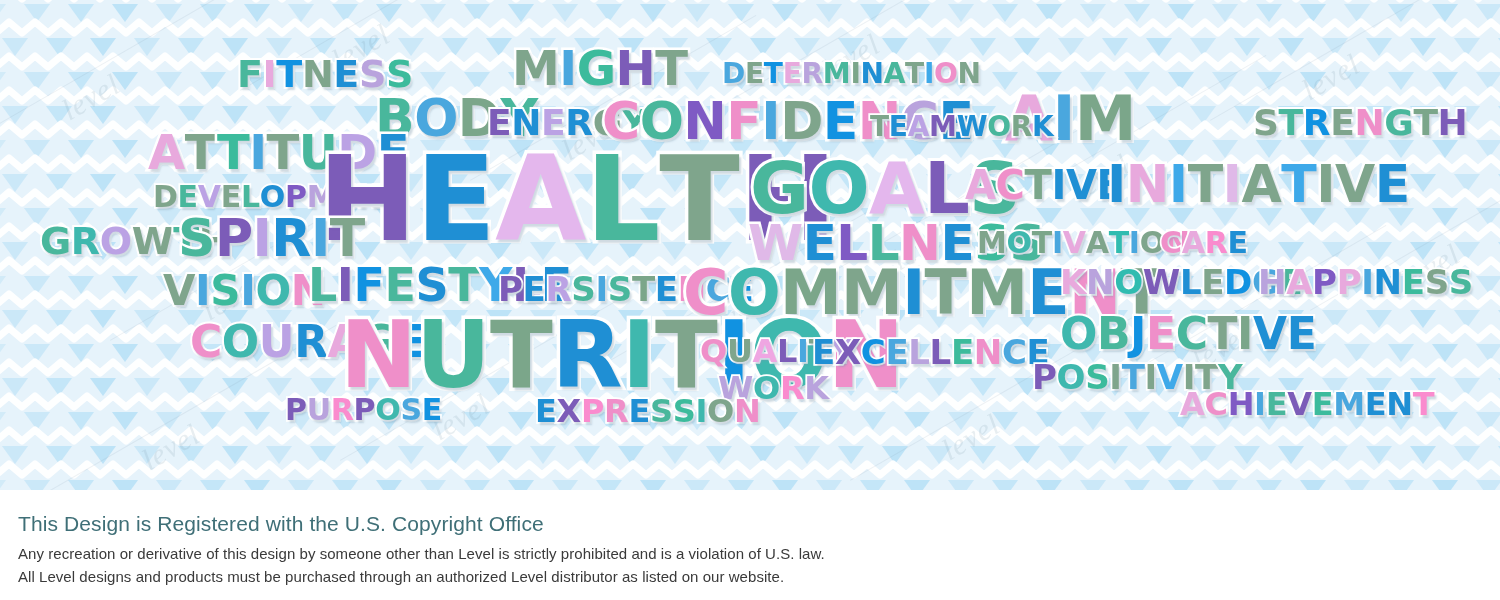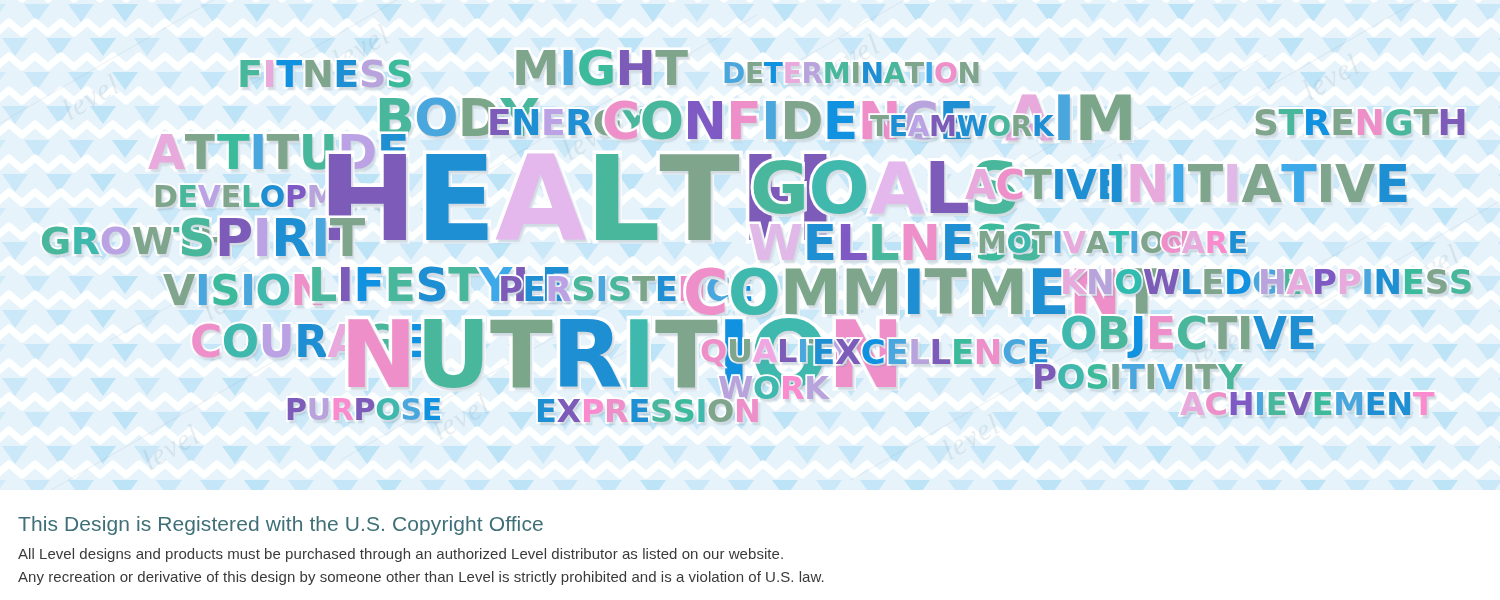--- a/index.html
+++ b/index.html
@@ -797,15 +797,15 @@
       <div class="word tier-xs" style="left: 1032px; top: 360px; font-size: 34px;"><span style="color: rgb(124, 92, 184);">P</span><span style="color: rgb(63, 184, 174);">O</span><span style="color: rgb(73, 183, 156); filter: saturate(1.15);">S</span><span style="color: rgb(127, 165, 140);">I</span><span style="color: rgb(74, 167, 222);">T</span><span style="color: rgb(127, 165, 140);">I</span><span style="color: rgb(74, 167, 222); filter: saturate(1.15);">V</span><span style="color: rgb(127, 165, 140);">I</span><span style="color: rgb(127, 165, 140);">T</span><span style="color: rgb(73, 183, 156);">Y</span></div>
       <div class="word tier-xs" style="left: 718px; top: 372px; font-size: 32px;"><span style="color: rgb(185, 163, 221);">W</span><span style="color: rgb(63, 184, 174);">O</span><span style="color: rgb(239, 143, 201); filter: saturate(1.15);">R</span><span style="color: rgb(185, 163, 221);">K</span></div>
       <div class="word tier-xs" style="left: 285px; top: 395px; font-size: 30px;"><span style="color: rgb(124, 92, 184);">P</span><span style="color: rgb(185, 163, 221);">U</span><span style="color: rgb(239, 143, 201); filter: saturate(1.15);">R</span><span style="color: rgb(124, 92, 184);">P</span><span style="color: rgb(63, 184, 174);">O</span><span style="color: rgb(74, 167, 222);">S</span><span style="color: rgb(31, 143, 212); filter: saturate(1.15);">E</span></div>
       <div class="word tier-xs" style="left: 535px; top: 395px; font-size: 32px;"><span style="color: rgb(31, 143, 212);">E</span><span style="color: rgb(124, 92, 184);">X</span><span style="color: rgb(239, 143, 201); filter: saturate(1.15);">P</span><span style="color: rgb(239, 143, 201);">R</span><span style="color: rgb(31, 143, 212);">E</span><span style="color: rgb(73, 183, 156);">S</span><span style="color: rgb(73, 183, 156); filter: saturate(1.15);">S</span><span style="color: rgb(63, 184, 174);">I</span><span style="color: rgb(127, 165, 140);">O</span><span style="color: rgb(239, 143, 201);">N</span></div>
       <div class="word tier-xs" style="left: 1180px; top: 388px; font-size: 32px;"><span style="color: rgb(232, 169, 221);">A</span><span style="color: rgb(239, 143, 201);">C</span><span style="color: rgb(124, 92, 184); filter: saturate(1.15);">H</span><span style="color: rgb(74, 167, 222);">I</span><span style="color: rgb(73, 183, 156);">E</span><span style="color: rgb(124, 92, 184);">V</span><span style="color: rgb(73, 183, 156); filter: saturate(1.15);">E</span><span style="color: rgb(74, 167, 222);">M</span><span style="color: rgb(31, 143, 212);">E</span><span style="color: rgb(31, 143, 212);">N</span><span style="color: rgb(239, 143, 201); filter: saturate(1.15);">T</span></div>
     </div>
 </div>
 
 <div id="footer">
   <div id="footer-title">This Design is Registered with the U.S. Copyright Office</div>
+  <div class="footer-line">Any recreation or derivative of this design by someone other than Level is strictly prohibited and is a violation of U.S. law.</div>
   <div class="footer-line">All Level designs and products must be purchased through an authorized Level distributor as listed on our website.</div>
-  <div class="footer-line">Any recreation or derivative of this design by someone other than Level is strictly prohibited and is a violation of U.S. law.</div>
 </div>
 
 </body></html>

